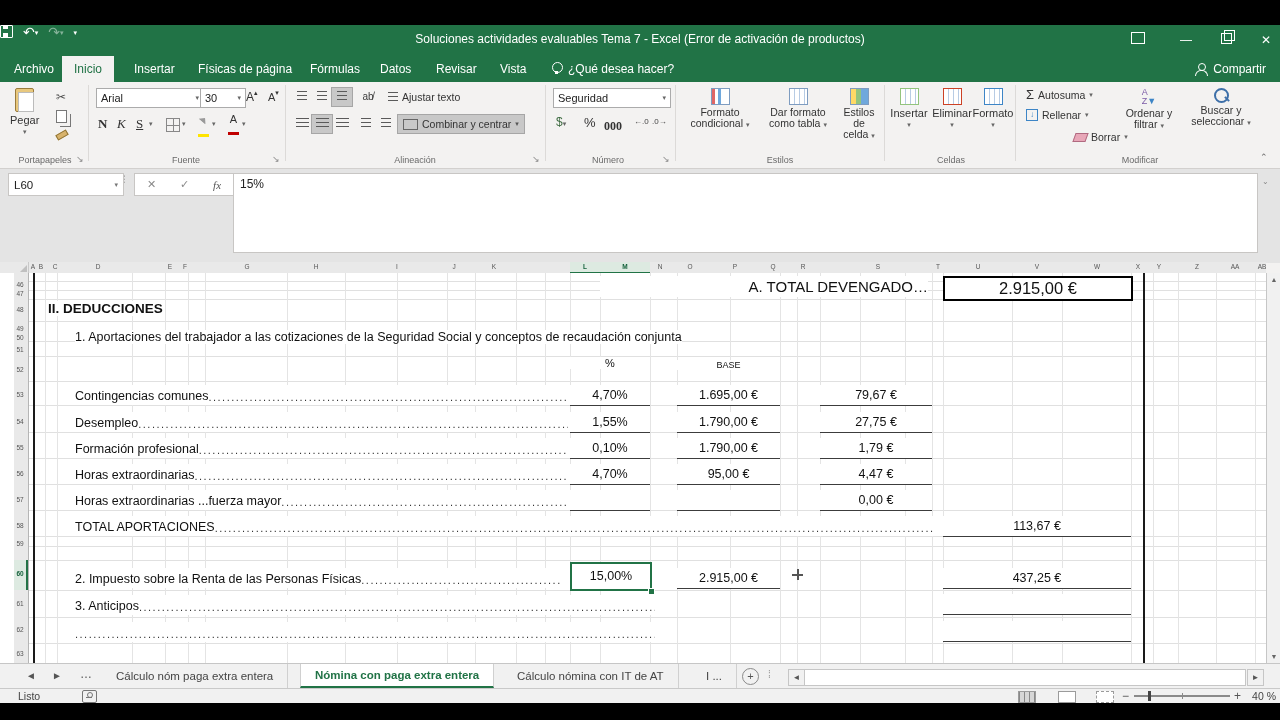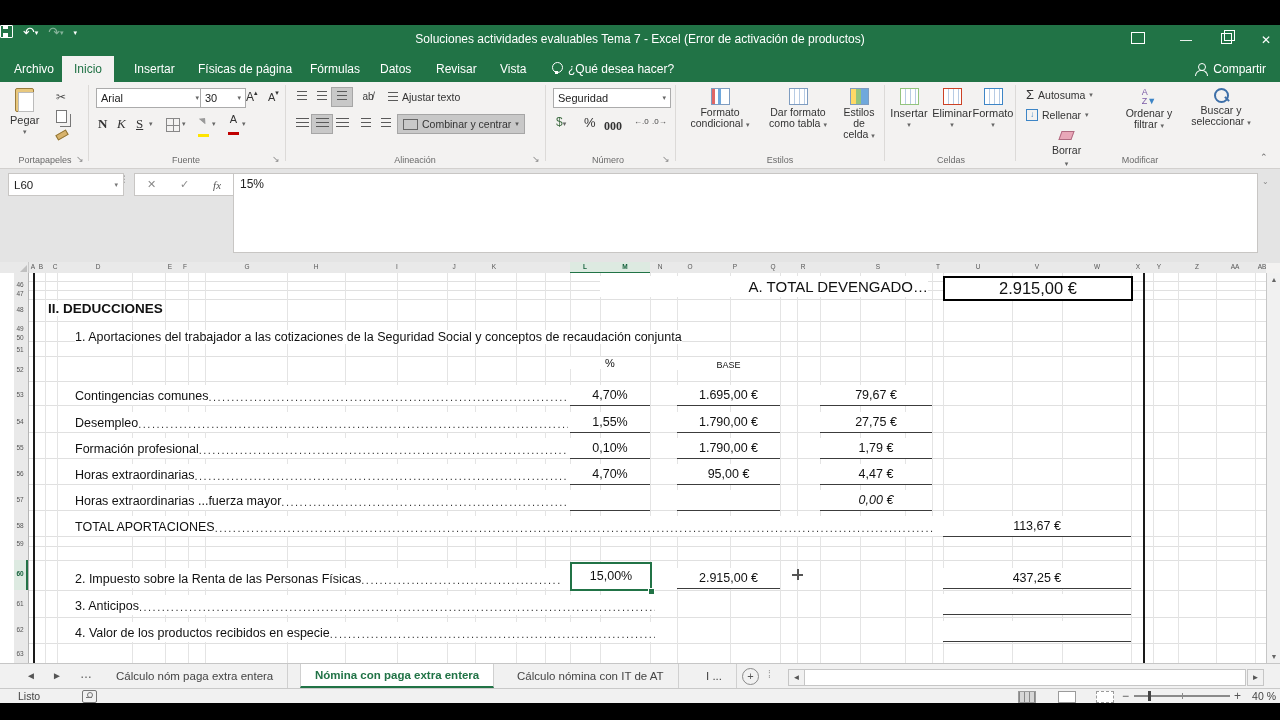--- a/index.html
+++ b/index.html
@@ -269,21 +269,21 @@
     <div class="abs mini" style="left:1026px;top:5px;">
       <span style="font-size:13px;">Σ</span>
       <span>Autosuma</span>
           <span style="font-size:7px;color:#666;">▾</span>
         </div>
     <div class="abs mini" style="left:1026px;top:27px;">
       <span style="display:inline-block;width:10px;height:10px;border:1px solid #3d85c6;color:#3d85c6;font-size:8px;line-height:10px;text-align:center;">↓</span>
       <span>Rellenar</span>
           <span style="font-size:7px;color:#666;">▾</span>
         </div>
-    <div class="abs mini" style="left:1052px;top:49px;flex-direction:column;">
+    <div class="abs mini" style="left:1074px;top:49px;">
       <span style="display:inline-block;width:11px;height:7px;background:#e8a7b8;border:1px solid #b06a80;transform:skewX(-20deg);"></span>
       <span>Borrar</span>
           <span style="font-size:7px;color:#666;">▾</span>
         </div>
     <div class="abs bigbtn" style="left:1118px;top:6px;width:62px;">
       <span style="font-size:9px;line-height:9px;color:#7b5aa6;">A<br>Z<span style="color:#3d85c6;">▼</span></span>
       <span class="twoLine"><span>Ordenar y</span><br><span>filtrar</span> <span style="font-size:7px;color:#666;">▾</span></span>
         </div>
     <div class="abs bigbtn" style="left:1186px;top:6px;width:70px;">
       <span style="display:inline-block;width:11px;height:11px;border:2px solid #3d6fa8;border-radius:50%;position:relative;">
@@ -443,21 +443,21 @@
     <div class="cellv" style="left:570px;top:191px;width:80px;">4,70%</div>
     <div class="cellv" style="left:677px;top:191px;width:103px;">95,00 €</div>
     <div class="cellv" style="left:820px;top:191px;width:112px;">4,47 €</div>
 
     <div class="lblrow" style="left:75px;top:217px;width:493px;">
           <span class="t">Horas extraordinarias ...fuerza mayor</span>
           <span class="leader">............................................................................................................................................................................................................................................................................................................</span>
         </div>
     <div class="cellv" style="left:570px;top:217px;width:80px;"></div>
     <div class="cellv" style="left:677px;top:217px;width:103px;"></div>
-    <div class="cellv" style="left:820px;top:217px;width:112px;font-style:italic;">0,00 €</div>
+    <div class="cellv" style="left:820px;top:217px;width:112px;">0,00 €</div>
 
     <div class="lblrow" style="left:75px;top:243px;width:860px;">
           <span class="t">TOTAL APORTACIONES</span>
           <span class="leader">............................................................................................................................................................................................................................................................................................................</span>
         </div>
     <div class="cellv" style="left:943px;top:243px;width:188px;">113,67 €</div>
 
     <div class="lblrow" style="left:75px;top:295px;width:485px;">
           <span class="t">2. Impuesto sobre la Renta de las Personas Físicas</span>
           <span class="leader">............................................................................................................................................................................................................................................................................................................</span>
@@ -470,21 +470,20 @@
           <b></b>
         </div>
     <div class="cellv" style="left:943px;top:295px;width:188px;">437,25 €</div>
 
     <div class="lblrow" style="left:75px;top:322px;width:580px;">
           <span class="t">3. Anticipos</span>
           <span class="leader">............................................................................................................................................................................................................................................................................................................</span>
         </div>
     <div class="cellv" style="left:943px;top:321px;width:188px;"></div>
     <div class="lblrow" style="left:75px;top:349px;width:580px;">
-          <span class="t">4. Valor de los productos recibidos en especie</span>
           <span class="leader">............................................................................................................................................................................................................................................................................................................</span>
         </div>
     <div class="cellv" style="left:943px;top:348px;width:188px;"></div>
 
     <div class="rowhdr">
       <div class="rowsel"></div>
       <div id="rownums">
             <div class="rownum" style="top: 11px;">46</div>
             <div class="rownum" style="top: 20px;">47</div>
             <div class="rownum" style="top: 36px;">48</div>

